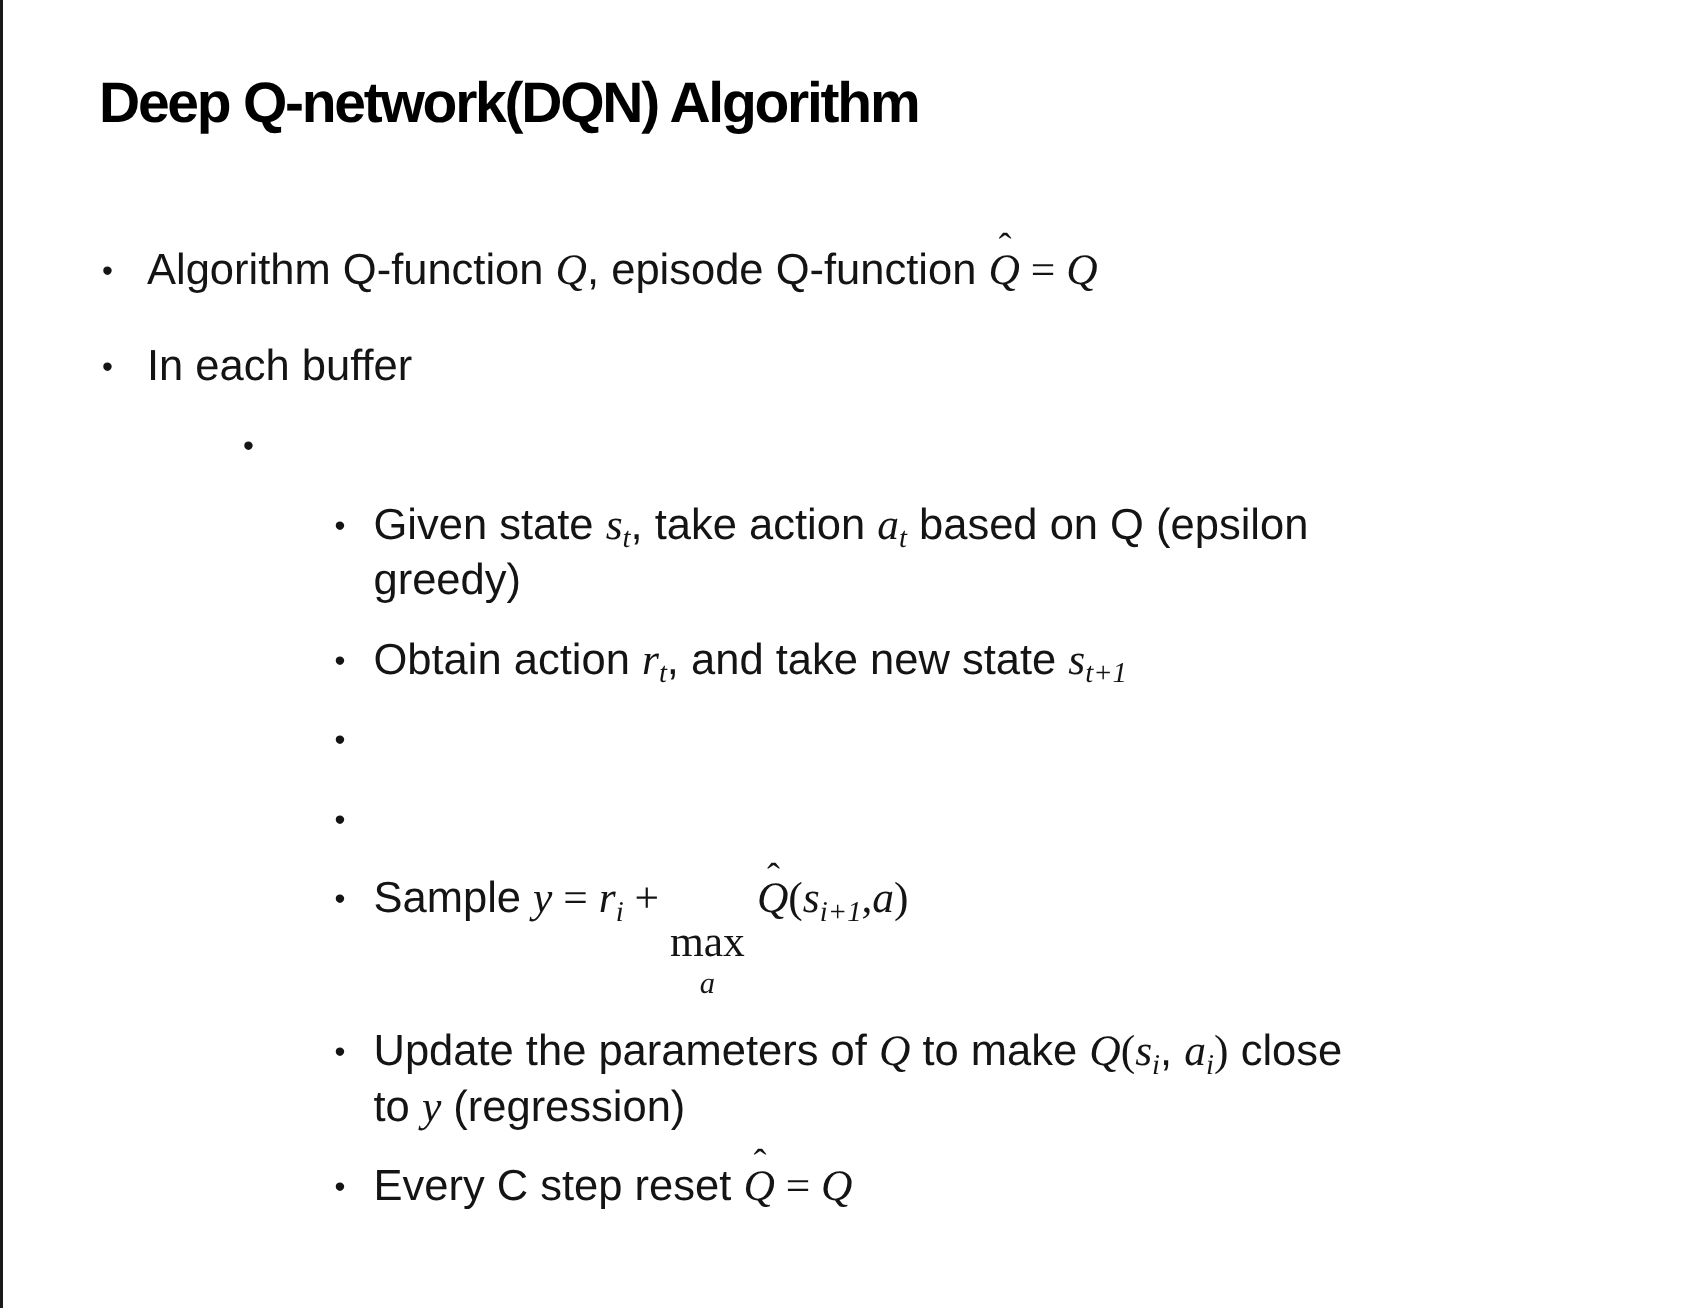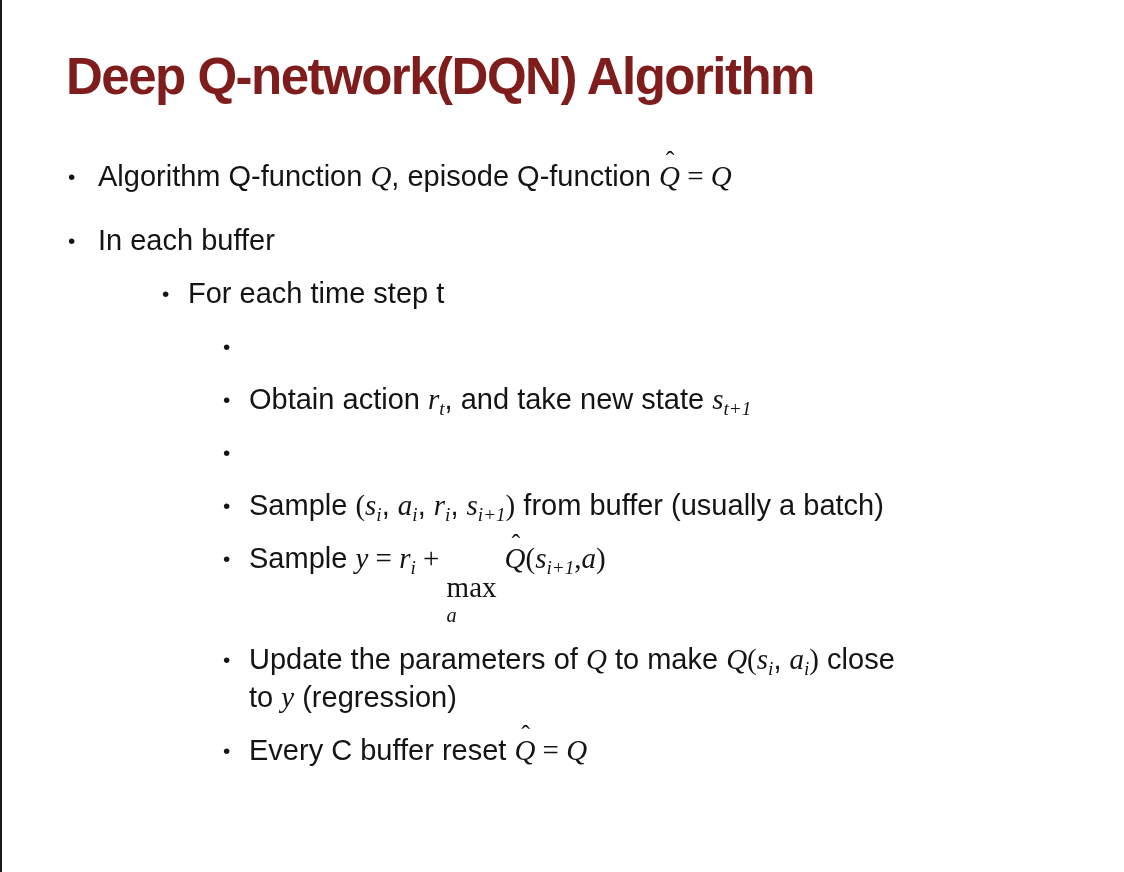--- a/index.html
+++ b/index.html
@@ -12,26 +12,26 @@
     font-family: "Liberation Sans", sans-serif;
     color: #111111;
     overflow: hidden;
   }
   .slide {
     padding: 50px 36px 0 64px;
     width: 100%;
     height: 100%;
   }
   .slide-title {
-    font-size: 51px;
+    font-size: 38px;
     font-weight: 700;
     letter-spacing: -1.5px;
     line-height: 1.05;
-    margin: 0 0 54px 0;
-    color: #7f1d1d;
+    margin: 0 0 72px 0;
+    color: #000000;
   }
   .bullet-list { width: 1020px; }
   .row {
     display: flex;
     align-items: flex-start;
     font-size: 29px;
     line-height: 1.28;
     margin-bottom: 16px;
     color: #141414;
   }
@@ -72,21 +72,21 @@
   .qhat .hat {
     position: absolute;
     top: -0.52em;
     left: 0.26em;
     font-style: normal;
     font-size: 0.9em;
   }
   .maxu {
     display: inline-flex;
     flex-direction: column;
-    align-items: flex-start;
+    align-items: center;
     vertical-align: -1.0em;
     line-height: 1;
     font-family: "Liberation Serif", serif;
   }
   .maxu .fn { font-style: normal; }
   .maxu .under {
     font-style: italic;
     font-size: 0.7em;
     margin-top: 3px;
   }
@@ -100,45 +100,44 @@
       <div class="row lvl1">
         <span class="dot">•</span>
         <span class="content"><span class="t">Algorithm Q-function </span><span class="m">Q</span><span class="t">, episode Q-function </span><span class="qhat"><span class="hat">ˆ</span>Q</span><span class="u"> = </span><span class="m">Q</span></span>
       </div>
       <div class="row lvl1">
         <span class="dot">•</span>
         <span class="content"><span class="t">In each buffer</span></span>
       </div>
       <div class="row lvl2">
         <span class="dot">•</span>
-        <span class="content"><span class="t">For each time step t</span></span>
       </div>
       <div class="row lvl3">
         <span class="dot">•</span>
+        <span class="content"><span class="t">Given state </span><span class="m">s<sub>t</sub></span><span class="t">, take action </span><span class="m">a<sub>t</sub></span><span class="t"> based on Q (epsilon</span><br><span class="t">greedy)</span></span>
       </div>
       <div class="row lvl3">
         <span class="dot">•</span>
         <span class="content"><span class="t">Obtain action </span><span class="m">r<sub>t</sub></span><span class="t">, and take new state </span><span class="m">s<sub>t+1</sub></span></span>
       </div>
       <div class="row lvl3">
         <span class="dot">•</span>
       </div>
       <div class="row lvl3">
         <span class="dot">•</span>
-        <span class="content"><span class="t">Sample </span><span class="u">(</span><span class="m">s<sub>i</sub></span><span class="t">, </span><span class="m">a<sub>i</sub></span><span class="t">, </span><span class="m">r<sub>i</sub></span><span class="t">, </span><span class="m">s<sub>i+1</sub></span><span class="u">)</span><span class="t"> from buffer (usually a batch)</span></span>
       </div>
       <div class="row lvl3">
         <span class="dot">•</span>
         <span class="content"><span class="t">Sample </span><span class="m">y</span><span class="u"> = </span><span class="m">r<sub>i</sub></span><span class="u"> + </span><span class="maxu">
             <span class="fn">max</span>
             <span class="under">a</span>
           </span><span class="t"> </span><span class="qhat"><span class="hat">ˆ</span>Q</span><span class="u">(</span><span class="m">s<sub>i+1</sub></span><span class="u">,</span><span class="m">a</span><span class="u">)</span></span>
       </div>
       <div class="row lvl3">
         <span class="dot">•</span>
         <span class="content"><span class="t">Update the parameters of </span><span class="m">Q</span><span class="t"> to make </span><span class="m">Q</span><span class="u">(</span><span class="m">s<sub>i</sub></span><span class="t">, </span><span class="m">a<sub>i</sub></span><span class="u">)</span><span class="t"> close</span><br><span class="t">to </span><span class="m">y</span><span class="t"> (regression)</span></span>
       </div>
       <div class="row lvl3">
         <span class="dot">•</span>
-        <span class="content"><span class="t">Every C buffer reset </span><span class="qhat"><span class="hat">ˆ</span>Q</span><span class="u"> = </span><span class="m">Q</span></span>
+        <span class="content"><span class="t">Every C step reset </span><span class="qhat"><span class="hat">ˆ</span>Q</span><span class="u"> = </span><span class="m">Q</span></span>
       </div>
     </div>
 </div>
 
 </body></html>

